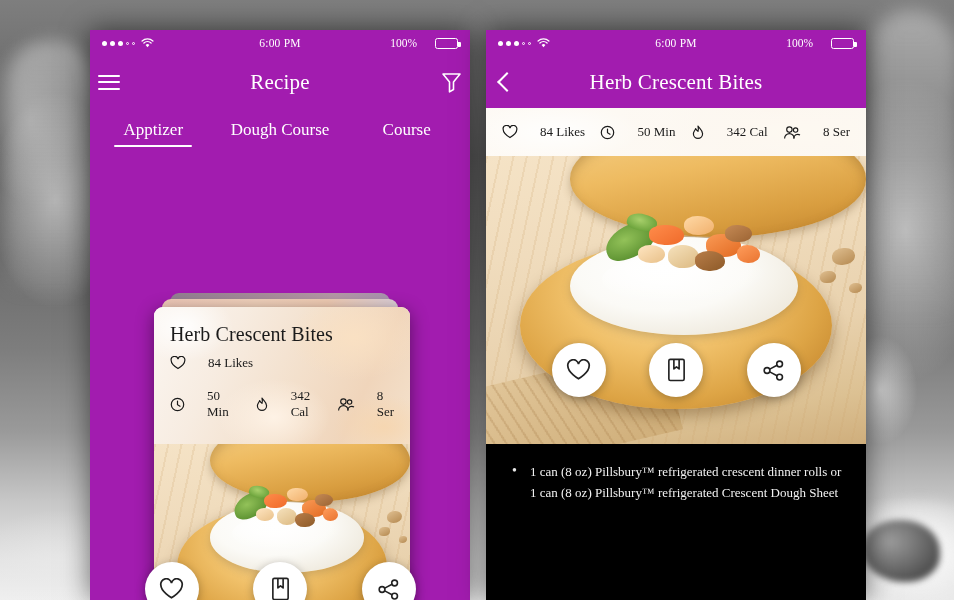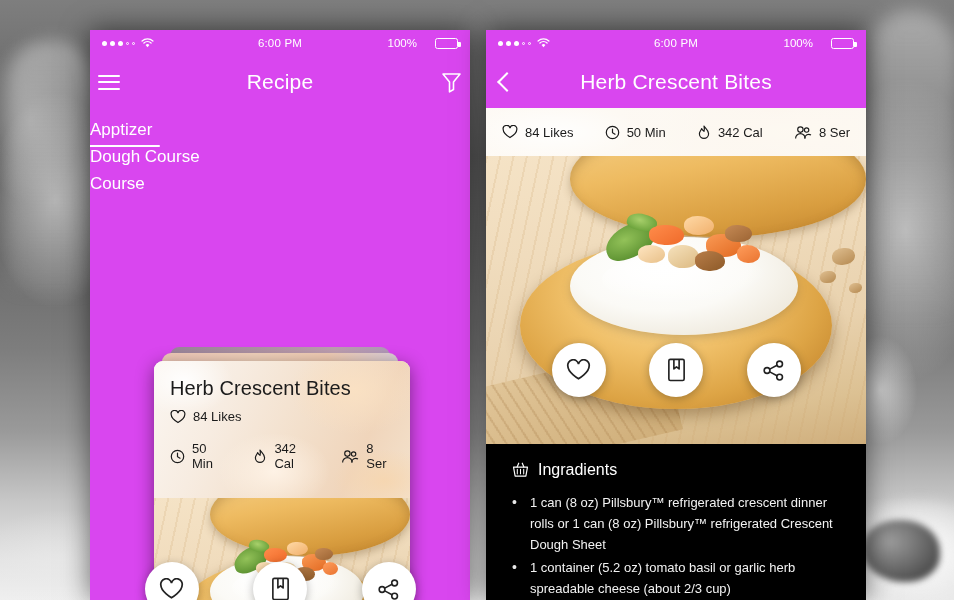--- a/index.html
+++ b/index.html
@@ -54,23 +54,24 @@
   .bd-plate {
     left: 840px; top: 500px; width: 160px; height: 110px;
     background: radial-gradient(ellipse at 50% 45%, rgba(255,255,255,.9), rgba(215,215,215,.35) 70%, rgba(190,190,190,0));
     border-radius: 50%;
     filter: blur(6px);
   }
 
   
   .phone {
     position: absolute;
-    background: #d946ef;
+    background: #a21caf;
     overflow: hidden;
     box-shadow: 0 0 26px rgba(0,0,0,.55);
+    font-family: Liberation Serif, serif;
   }
   #phone-left  { left: 90px;  top: 30px; width: 380px; height: 570px; }
   #phone-right { left: 486px; top: 30px; width: 380px; height: 570px; }
 
   
   .status-bar {
     height: 26px;
     display: flex; align-items: center;
     padding: 0 12px;
     color: #fff;
@@ -126,21 +127,20 @@
   .nav-btn.right { margin-left: auto; }
 
   .hamburger { width: 22px; display: flex; flex-direction: column; gap: 4.5px; }
   .hamburger span { display: block; height: 2px; background: #fff; border-radius: 1px; }
 
   
   .tabs {
     display: flex; align-items: flex-start;
     padding: 12px 0 0 0;
     flex-shrink: 0;
-    flex-direction: column;
   }
   .tab {
     flex: 1; text-align: center;
     color: #fff; font-size: 17px;
     padding-bottom: 7px;
     position: relative;
   }
   .tab .tab-underline {
     position: absolute; left: 50%; transform: translateX(-50%);
     bottom: 0; height: 2px; width: 78px; background: #fff;
@@ -181,21 +181,21 @@
       radial-gradient(ellipse 70px 45px at 230px 120px, rgba(246,214,176,.95), rgba(246,214,176,0) 72%),
       linear-gradient(115deg,#fbf6f1 0%, #f7ece1 28%, #f3e0cc 55%, #f0d5bb 78%, #f4e2cd 100%);
   }
   .card-title {
     font-size: 20px; color: #1b1b1b; font-weight: 400;
     letter-spacing: .1px; margin-bottom: 9px;
   }
   .stat-row { display: flex; align-items: center; }
   .stat-row.top { margin-bottom: 17px; }
   .stat {
-    display: flex; align-items: center; gap: 7px;
+    display: flex; align-items: center; gap: 22px;
     font-size: 13px; color: #1b1b1b;
   }
   .stat + .stat { margin-left: 26px; }
   .stat-ic { display: flex; align-items: center; }
 
   .card-photo {
     position: absolute; left: 0; right: 0; top: 137px; bottom: 0;
     overflow: hidden;
   }
 
@@ -624,31 +624,20 @@
               <circle cx="15.3" cy="4.3" r="2.5" fill="none" stroke="#222" stroke-width="1.4"></circle>
               <circle cx="4.4" cy="10" r="2.5" fill="none" stroke="#222" stroke-width="1.4"></circle>
               <circle cx="15.3" cy="15.7" r="2.5" fill="none" stroke="#222" stroke-width="1.4"></circle>
               <path d="M6.7 8.8 L13.1 5.5 M6.7 11.2 L13.1 14.5" stroke="#222" stroke-width="1.4" stroke-linecap="round"></path>
             </svg>
       </span>
     </div>
   </div>
 
   <div class="ingredients">
-    <div class="ing-head">
-      <span>
-        <svg width="17" height="16" viewBox="0 0 18 17">
-          <path d="M1.6 5.4 h14.8 l-1.7 9.6 H3.3 Z" fill="none" stroke="#fff" stroke-width="1.25" stroke-linejoin="round"></path>
-          <path d="M5.4 5.2 L7.1 1.3 M12.6 5.2 L10.9 1.3" stroke="#fff" stroke-width="1.25" stroke-linecap="round"></path>
-          <path d="M5.6 7.6 v5 M9 7.6 v5 M12.4 7.6 v5" stroke="#fff" stroke-width="1.1" stroke-linecap="round"></path>
-        </svg>
-      </span>
-      <span>Ingradients</span>
-    </div>
     <ul class="ing-list">
       <li>1 can (8 oz) Pillsbury™ refrigerated crescent dinner rolls or 1 can (8 oz) Pillsbury™ refrigerated Crescent Dough Sheet</li>
-      <li>1 container (5.2 oz) tomato basil or garlic herb spreadable cheese (about 2/3 cup)</li>
 
     </ul>
   </div>
 
 </div>
 </div>
 
 </body></html>

